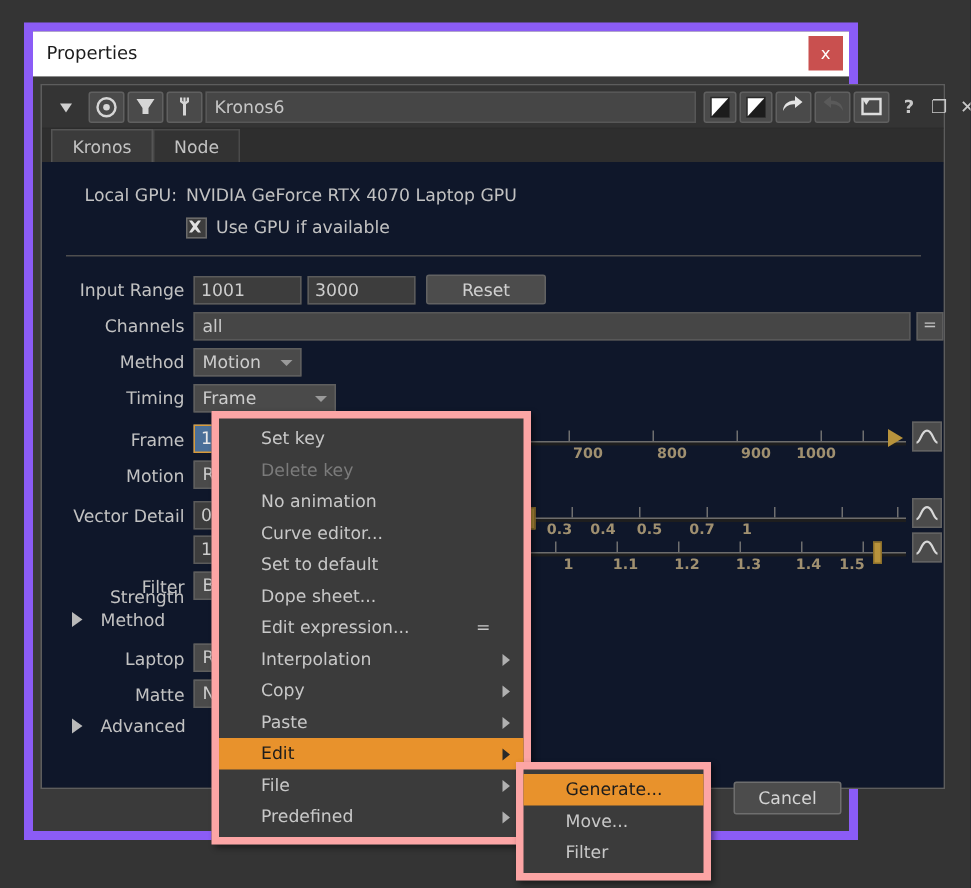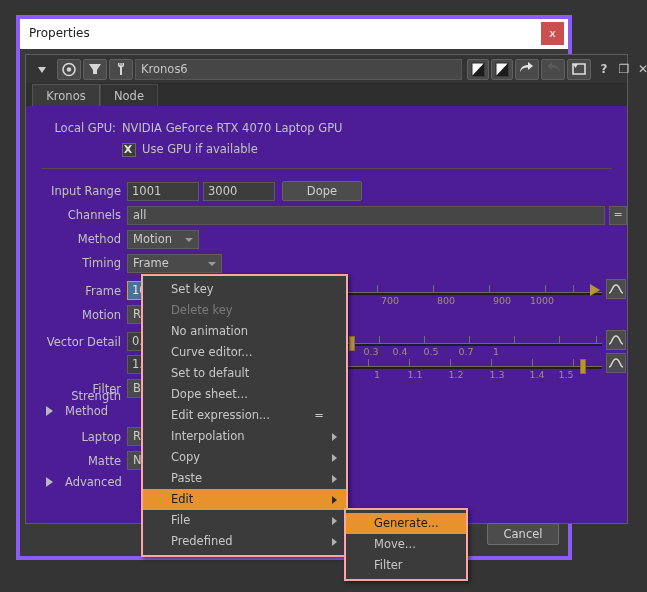--- a/index.html
+++ b/index.html
@@ -14,21 +14,21 @@
     width: 647px; height: 592px;
     background: #343434;
   }
 
   
   .dialog {
     position: absolute;
     left: 16px; top: 15px;
     width: 556px; height: 545px;
     background: #3a3a3a;
-    border: 4px solid #8b5cf6;
+    border: 6px solid #8b5cf6;
     box-sizing: border-box;
   }
   .titlebar {
     position: relative;
     height: 30px;
     background: #ffffff;
     border-bottom: 1px solid #bdbdbd;
   }
   .titlebar .title {
     position: absolute;
@@ -138,21 +138,21 @@
     background: #333333;
     border-left: 1px solid #4a4a4a;
     border-right: 1px solid #4a4a4a;
     border-top: 1px solid #4a4a4a;
   }
 
   
   .content {
     position: absolute;
     left: 0; top: 51px; right: 0; bottom: 0;
-    background: #4c1d95;
+    background: #0f172a;
   }
   .lbl {
     position: absolute;
     font-size: 11.5px;
     color: #c2c2c2;
     text-align: right;
     white-space: nowrap;
   }
   .val {
     position: absolute;
@@ -257,20 +257,21 @@
     border-top: 5px solid transparent;
     border-bottom: 5px solid transparent;
     border-left: 7px solid #b9b9b9;
     cursor: pointer;
   }
 
   
   .slider {
     position: absolute;
     height: 26px;
+    font-weight: bold;
   }
   .slider .track {
     position: absolute;
     left: 0; right: 0; top: 11px;
     height: 2px;
     background: #1e1e1e;
     border-top: 1px solid #6d6d6d;
   }
   .tick {
     position: absolute;
@@ -332,21 +333,21 @@
     font-size: 11.5px;
     line-height: 20px;
     text-align: center;
     cursor: pointer;
   }
 
   
   .ctxmenu {
     position: absolute;
     background: #3b3b3b;
-    border: 2px solid #fca5a5;
+    border: 5px solid #fca5a5;
     box-shadow: 2px 2px 4px rgba(0,0,0,0.45);
     z-index: 50;
     padding: 3px 0;
   }
   .mi {
     position: relative;
     height: 21px;
     line-height: 21px;
     font-size: 11.5px;
     color: #c8c8c8;
@@ -462,21 +463,21 @@
                 <path d="M1 1 L3 1 L5 3.2 L7 1 L9 1 L6.3 5 L9 9 L7 9 L5 6.8 L3 9 L1 9 L3.7 5 Z" fill="#e0e0e0"></path>
               </svg>
           </div>
           <div class="val" style="left:116px; top:36px;">Use GPU if available</div>
 
           <div class="sep" style="left:16px; top:62px; width:570px;"></div>
 
           <div class="lbl" style="left:0px; top:78px; width:95px;">Input Range</div>
           <div class="field" style="left:101px; top:76px; width:72px;">1001</div>
           <div class="field" style="left:177px; top:76px; width:72px;">3000</div>
-          <div class="btn" style="left:256px; top:75px; width:80px;">Dope</div>
+          <div class="btn" style="left:256px; top:75px; width:80px;">Reset</div>
 
           <div class="lbl" style="left:0px; top:102px; width:95px;">Channels</div>
           <div class="chanfield" style="left:101px; top:100px; width:478px;">
             <span>all</span>
             <span class="arr"></span>
           </div>
           <div class="eqbtn" style="left:583px; top:100px;">=</div>
 
           <div class="lbl" style="left:0px; top:126px; width:95px;">Method</div>
           <div class="combo" style="left:101px; top:124px; width:72px;">

